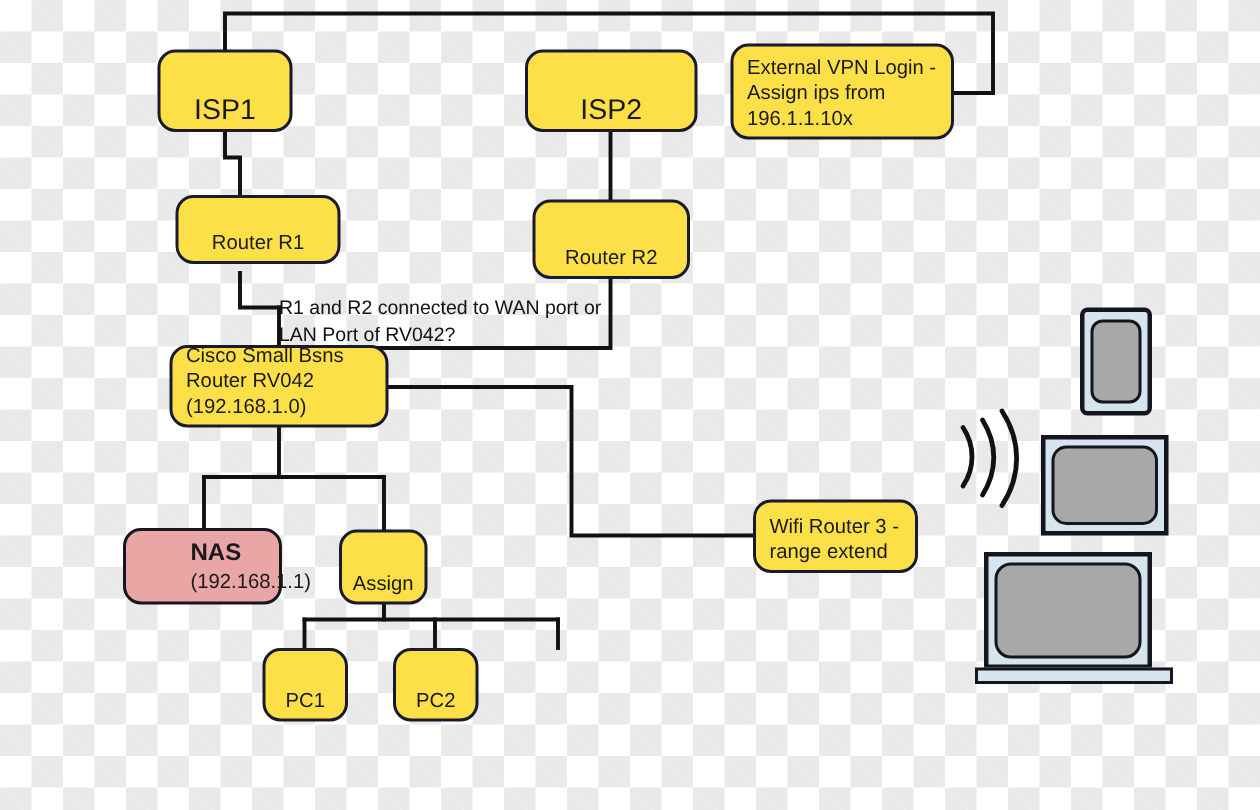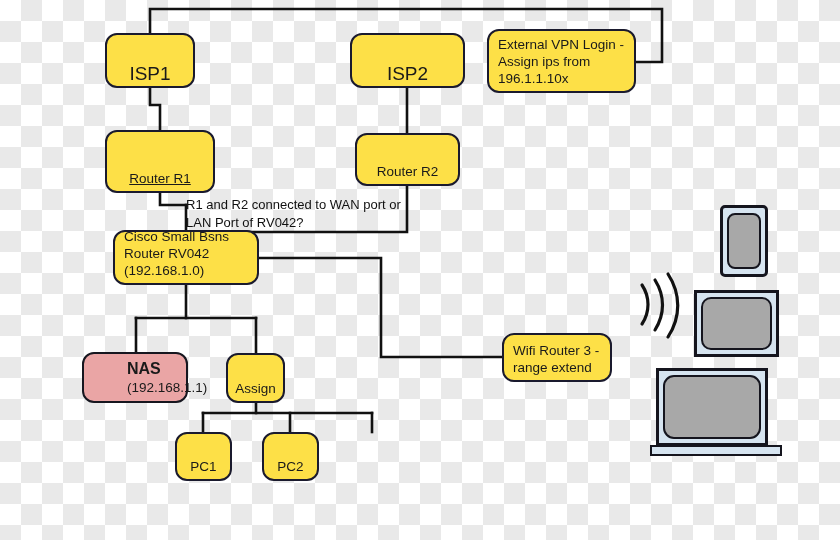--- a/index.html
+++ b/index.html
@@ -136,21 +136,21 @@
   <div class="node center big" style="left:350px;top:33px;width:115px;height:55px;">
     <span>ISP2</span>
   </div>
 
   <div class="node" style="left:487px;top:29px;width:149px;height:64px;">
     <span>External VPN Login -
 Assign ips from
 196.1.1.10x</span>
   </div>
 
-  <div class="node center" style="left:105px;top:130px;width:110px;height:63px;text-decoration:underline;">
+  <div class="node center" style="left:117px;top:130px;width:110px;height:46px;">
     <span>Router R1</span>
   </div>
 
   <div class="node center" style="left:355px;top:133px;width:105px;height:53px;">
     <span>Router R2</span>
   </div>
 
   <div class="node" style="left:113px;top:230px;width:146px;height:55px;">
     <span>Cisco Small Bsns
 Router RV042

